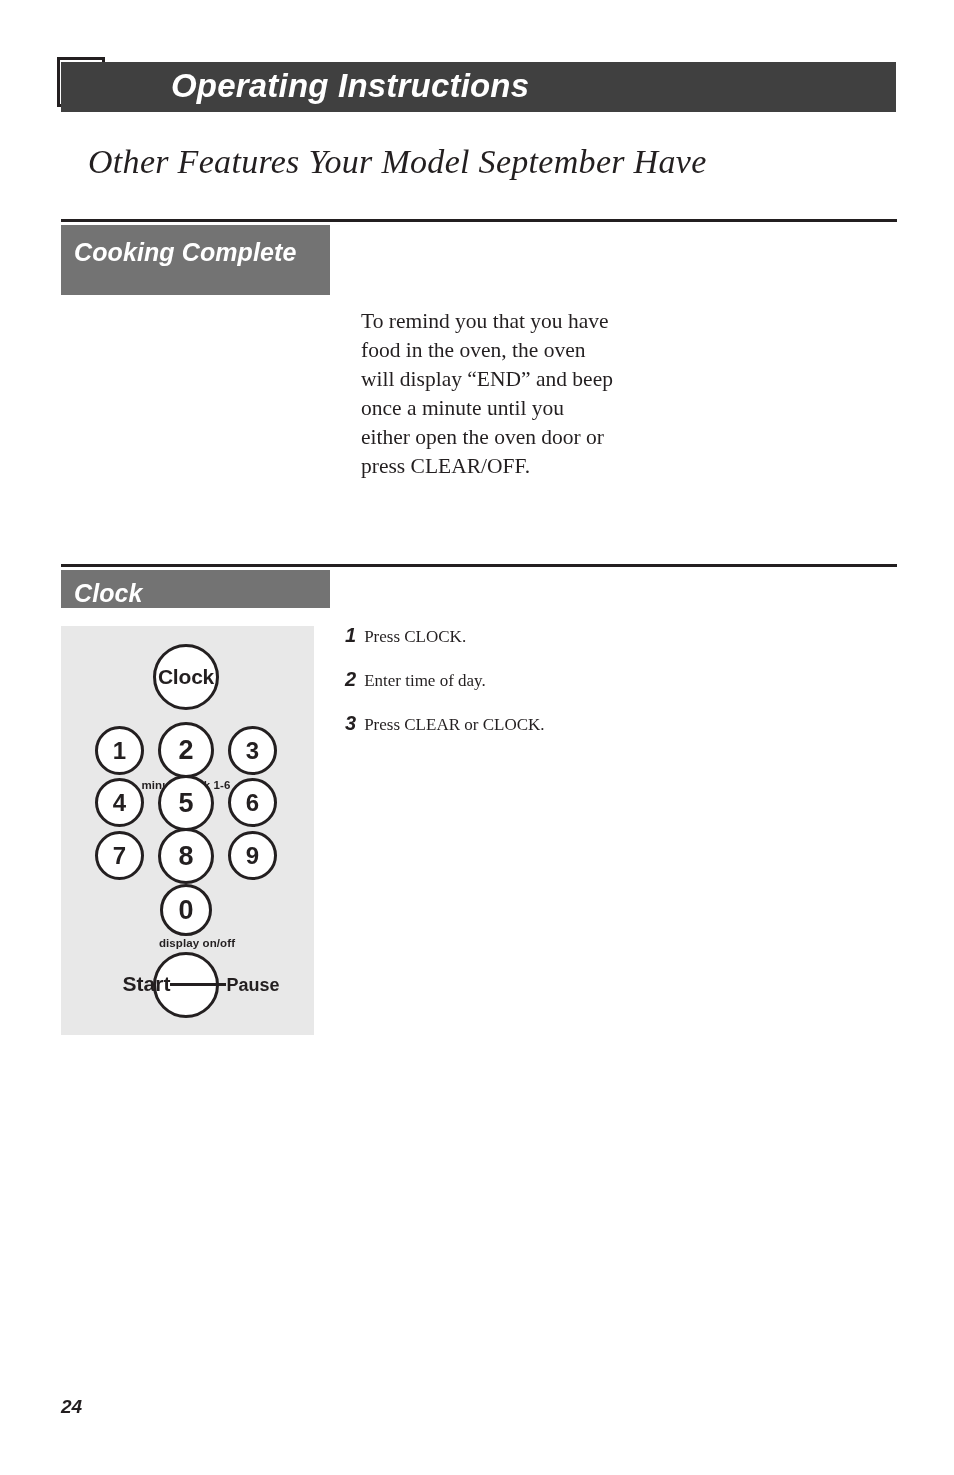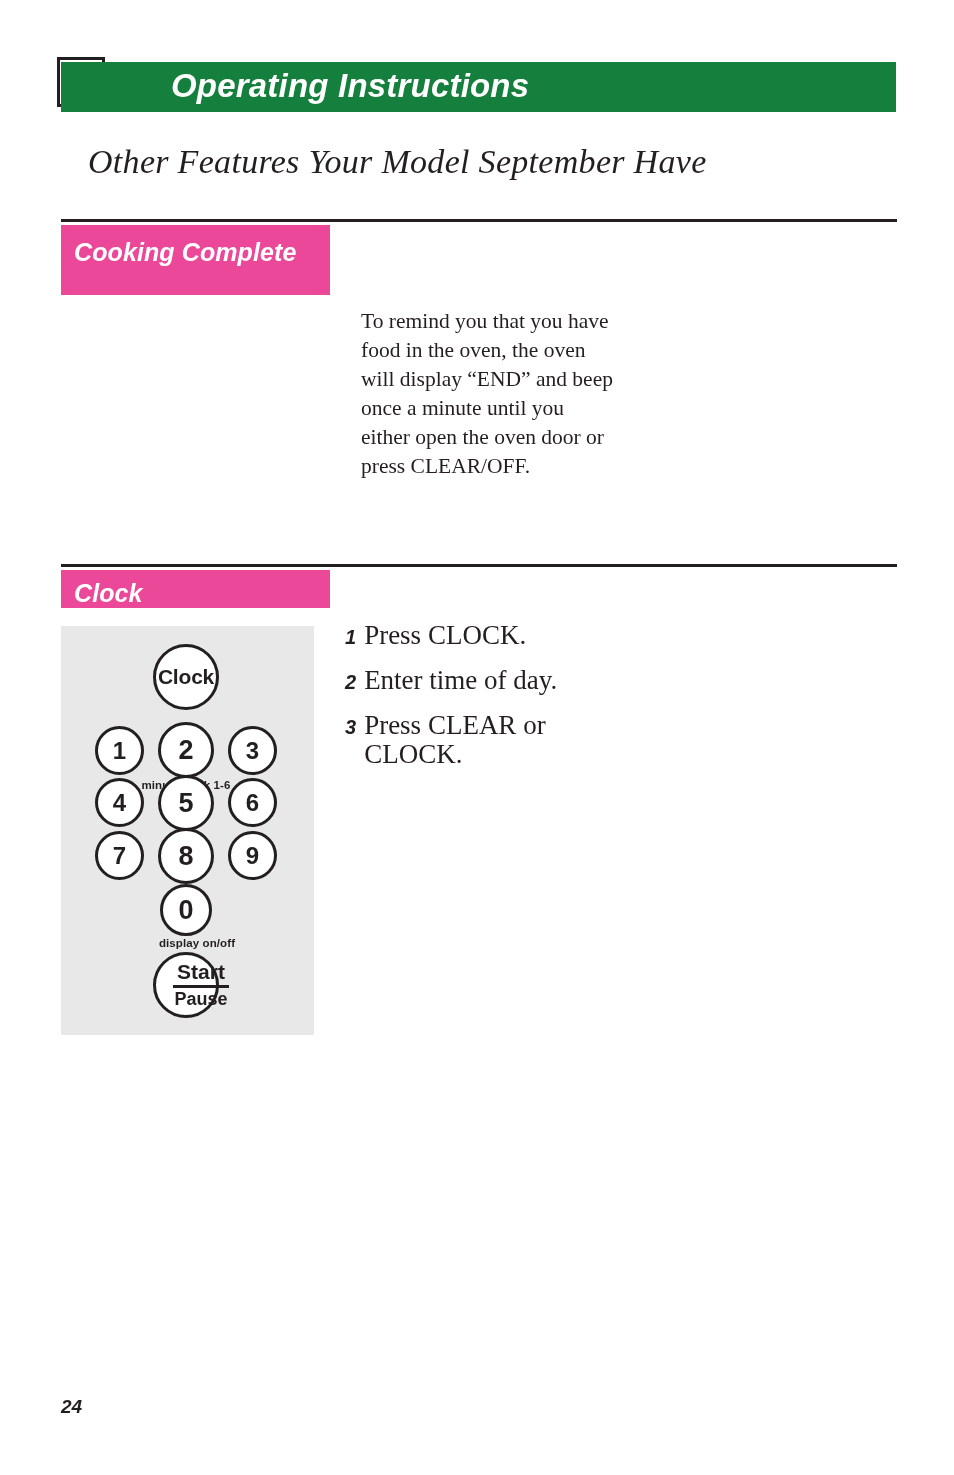--- a/index.html
+++ b/index.html
@@ -16,21 +16,21 @@
     overflow: hidden;
   }
 
   
   #header-band {
     position: absolute;
     left: 61px;
     top: 62px;
     width: 835px;
     height: 50px;
-    background: #15803d;
+    background: #404040;
   }
   #header-title {
     position: absolute;
     left: 110px;
     top: 50%;
     transform: translateY(-52%);
     color: #ffffff;
     font-family: "Liberation Sans", sans-serif;
     font-weight: bold;
     font-style: italic;
@@ -65,21 +65,21 @@
     position: absolute;
     left: 61px;
     width: 836px;
     height: 3px;
     background: #231f20;
   }
   .section-box {
     position: absolute;
     left: 61px;
     width: 269px;
-    background: #ec4899;
+    background: #737373;
     box-sizing: border-box;
     padding: 10px 0 12px 13px;
   }
   .section-box-label {
     color: #ffffff;
     font-family: "Liberation Sans", sans-serif;
     font-weight: bold;
     font-style: italic;
     font-size: 25px;
     line-height: 34px;
@@ -108,21 +108,21 @@
   .step-num {
     font-family: "Liberation Sans", sans-serif;
     font-weight: bold;
     font-style: italic;
     font-size: 20px;
     margin-right: 8px;
     flex: 0 0 auto;
   }
   .step-text {
     font-family: "Liberation Serif", serif;
-    font-size: 27px;
+    font-size: 17px;
     line-height: 29px;
   }
 
   
   #keypad-panel {
     position: absolute;
     left: 61px;
     top: 626px;
     width: 253px;
     height: 409px;
@@ -149,21 +149,21 @@
     font-family: "Liberation Sans", sans-serif;
     font-weight: bold;
     font-size: 11.5px;
     letter-spacing: 0.1px;
     color: #231f20;
     white-space: nowrap;
     text-align: center;
   }
   .key-stack {
     display: flex;
-    flex-direction: column;
+    flex-direction: row;
     align-items: center;
     justify-content: center;
     line-height: 1.05;
     padding-left: 30px;
   }
   .key-stack .top {
     font-family: "Liberation Sans", sans-serif;
     font-weight: bold;
     font-size: 21px;
     padding-bottom: 1px;

